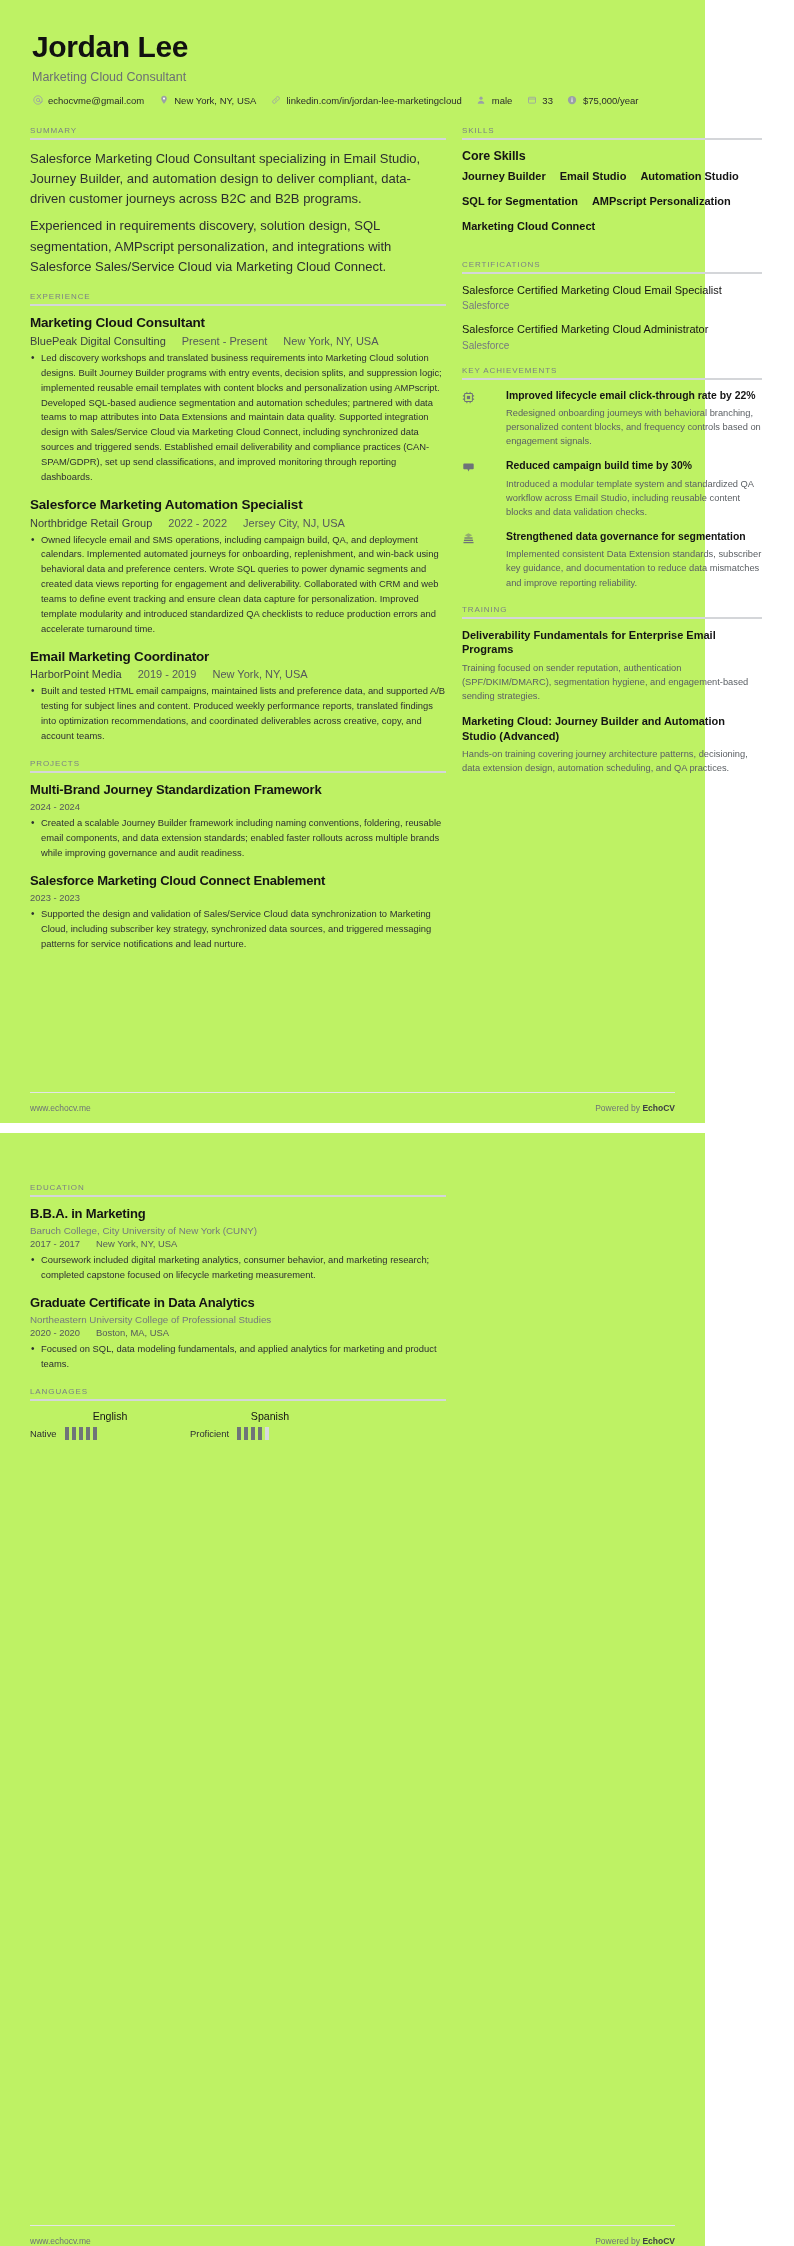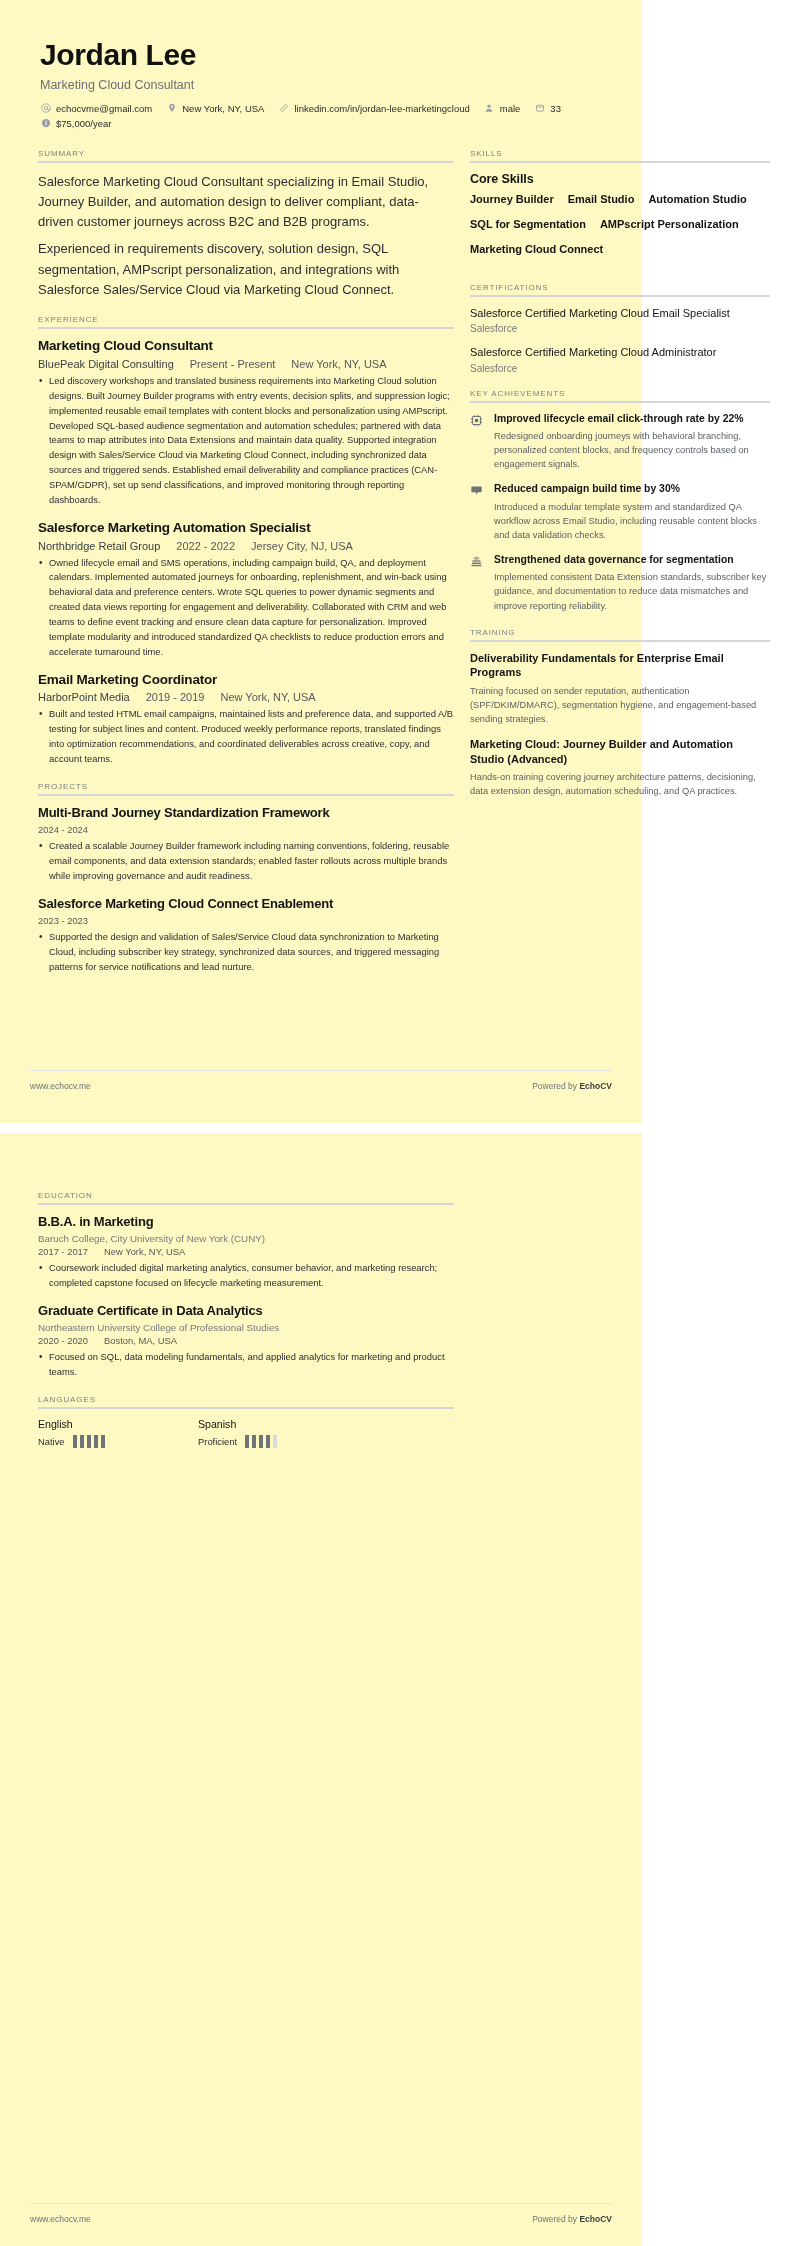--- a/index.html
+++ b/index.html
@@ -5,24 +5,24 @@
   * { box-sizing: border-box; margin: 0; padding: 0; }
   html, body {
     width: 794px;
     background: #ffffff;
     font-family: "Liberation Sans", sans-serif;
     color: #1a1a1a;
     -webkit-font-smoothing: antialiased;
   }
   .page {
     position: relative;
-    width: 642px;
+    width: 705px;
     min-height: 1123px;
-    background: #fef9c3;
-    padding: 8px;
+    background: #bef264;
+    padding: 0;
   }
   .page-inner { padding: 30px 30px 0 30px; }
 
   
   .hdr { padding: 0 2px 0 2px; }
   .name {
     font-size: 30px;
     font-weight: 700;
     letter-spacing: -0.4px;
     color: #111111;
@@ -180,21 +180,21 @@
     color: #141414;
     line-height: 1.32;
     font-weight: 400;
   }
   .cert-issuer {
     font-size: 10px;
     color: #75797e;
     margin-top: 3px;
   }
 
-  .ach { display: flex; margin-bottom: 11px; }
+  .ach { display: flex; margin-bottom: 11px; gap: 20px; }
   .ach-icon {
     width: 15px;
     flex: none;
     margin-right: 9px;
     color: #6e7378;
     padding-top: 2px;
   }
   .ach-icon svg { display: block; }
   .ach-body { flex: 1; min-width: 0; }
   .ach-title {
@@ -241,21 +241,21 @@
     display: flex;
     align-items: baseline;
     font-size: 9.4px;
     color: #55585c;
     margin-top: 2px;
     margin-bottom: 4px;
   }
   .edu-meta .ed-dates { margin-right: 16px; }
 
   .lang-row { display: flex; }
-  .lang-block { width: 160px; }
+  .lang-block { width: 160px; text-align: center; }
   .lang-name {
     font-size: 10.6px;
     color: #141414;
     font-weight: 400;
     margin-bottom: 5px;
   }
   .lang-level-row { display: flex; align-items: center; }
   .lang-level {
     font-size: 9.4px;
     color: #2c2e31;
@@ -268,21 +268,21 @@
     height: 13px;
     background: #6f7479;
   }
   .lang-bars i.off { background: #d8dadd; }
 
   
   .footer {
     position: absolute;
     left: 30px;
     right: 30px;
-    bottom: 32px;
+    bottom: 10px;
     display: flex;
     justify-content: space-between;
     border-top: 1px solid #e3e5e7;
     padding-top: 10px;
     font-size: 8.5px;
     color: #6e7378;
   }
   .footer .brand { font-weight: 400; }
   .footer .brand b { font-weight: 700; color: #3c3f43; }
   .page-gap { height: 10px; background: #ffffff; }

